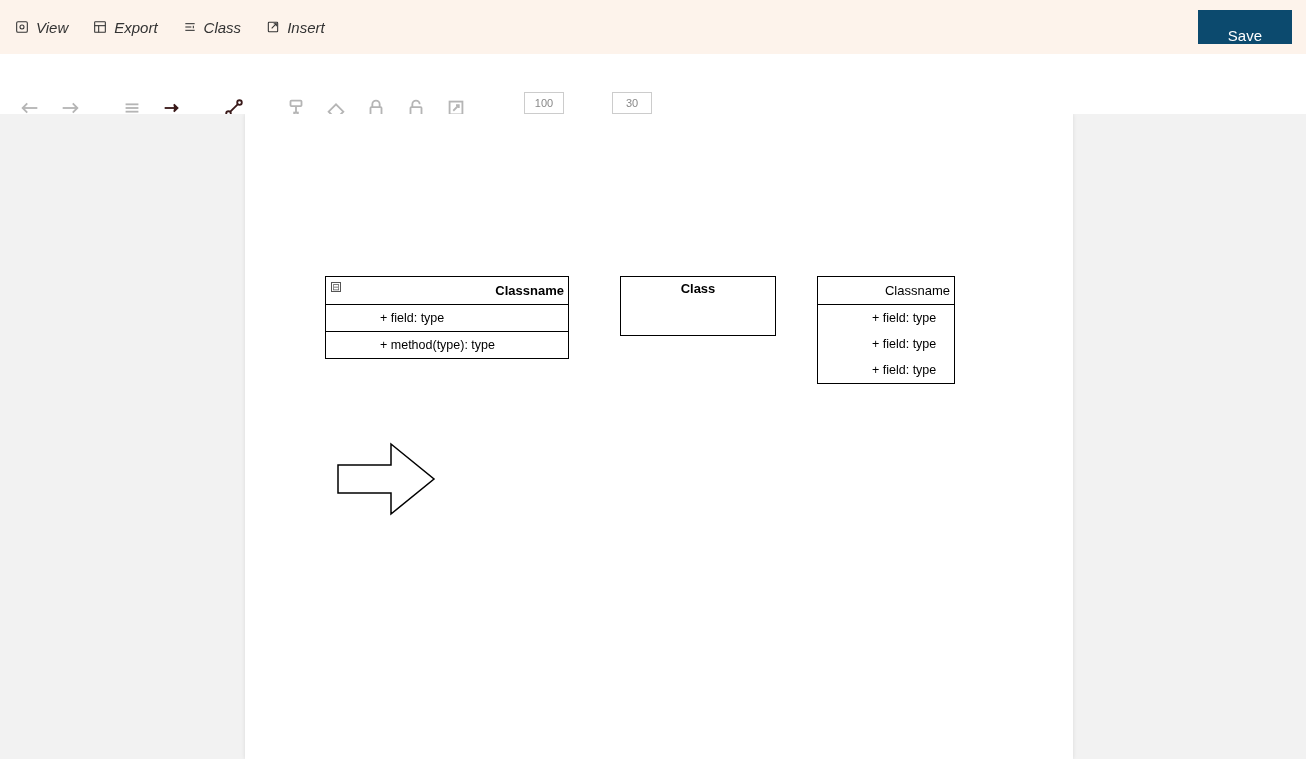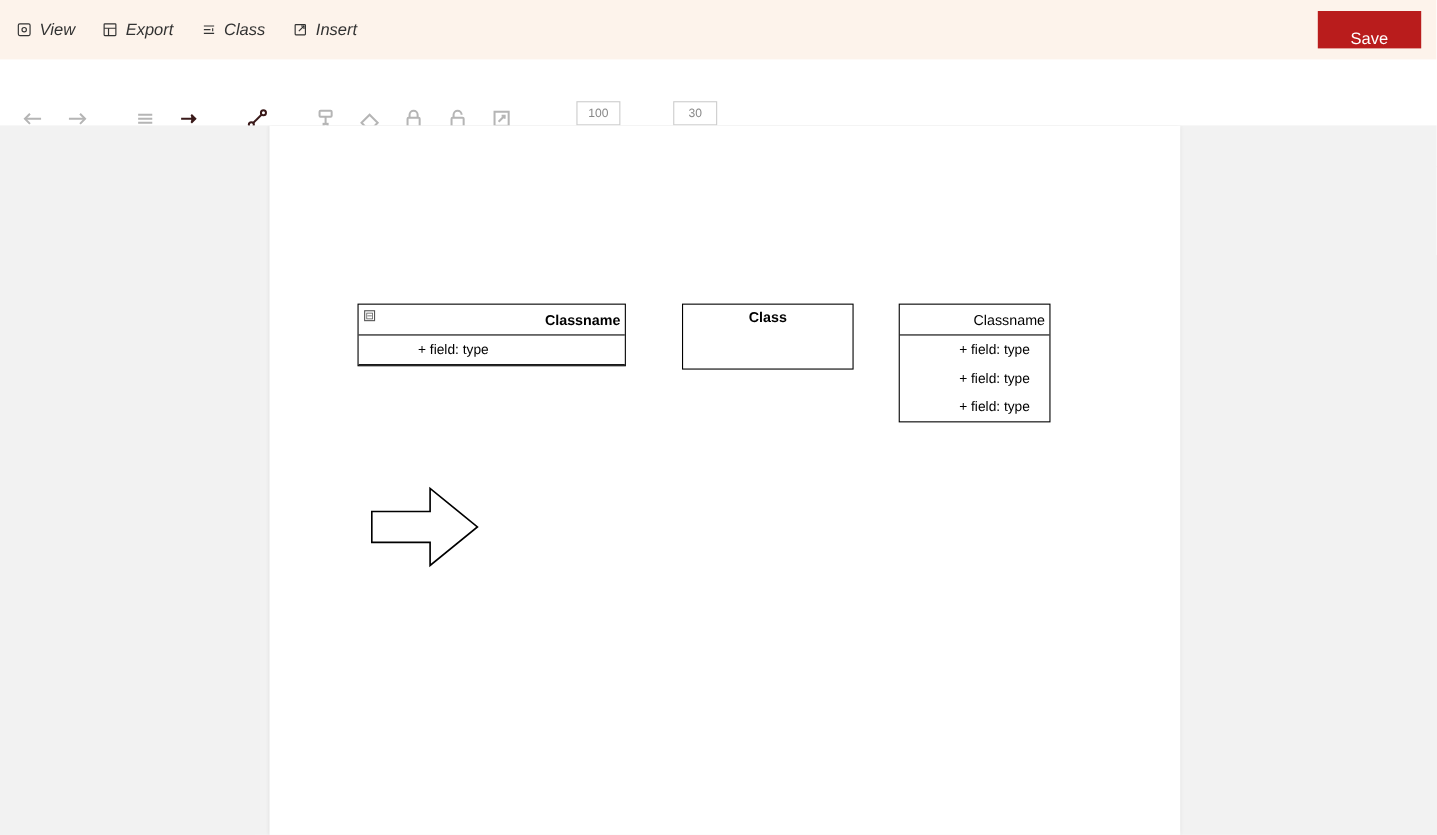--- a/index.html
+++ b/index.html
@@ -19,21 +19,21 @@
   .menu-item {
     display: inline-flex;
     align-items: center;
     gap: 6px;
     font-size: 15px;
     color: #333;
     cursor: pointer;
   }
   .menu-item svg { width: 16px; height: 16px; stroke: #333; fill: none; stroke-width: 1.6; }
   .save-btn {
-    background: #b91c1c;
+    background: #0c4a6e;
     color: #fff;
     font-size: 15px;
     border: none;
     height: 34px;
     padding: 17px 30px;
     cursor: pointer;
     font-weight: 400;
   }
 
   
@@ -244,20 +244,21 @@
 
 <div class="workspace">
   <div class="page">
 
     <div class="shape uml" style="left:80px; top:162px; width:244px;">
       <div class="collapse-toggle">⊟</div>
       <div class="title">Classname</div>
       <div class="divider"></div>
       <div class="row">+ field: type</div>
       <div class="divider"></div>
+      <div class="row">+ method(type): type</div>
     </div>
 
     <div class="shape class-simple" style="left:375px; top:162px; width:156px; height:60px;">
       <div>Class</div>
     </div>
 
     <div class="shape uml" style="left:572px; top:162px; width:138px;">
       <div class="title" style="font-weight:normal;">Classname</div>
       <div class="divider"></div>
       <div class="row">+ field: type</div>

